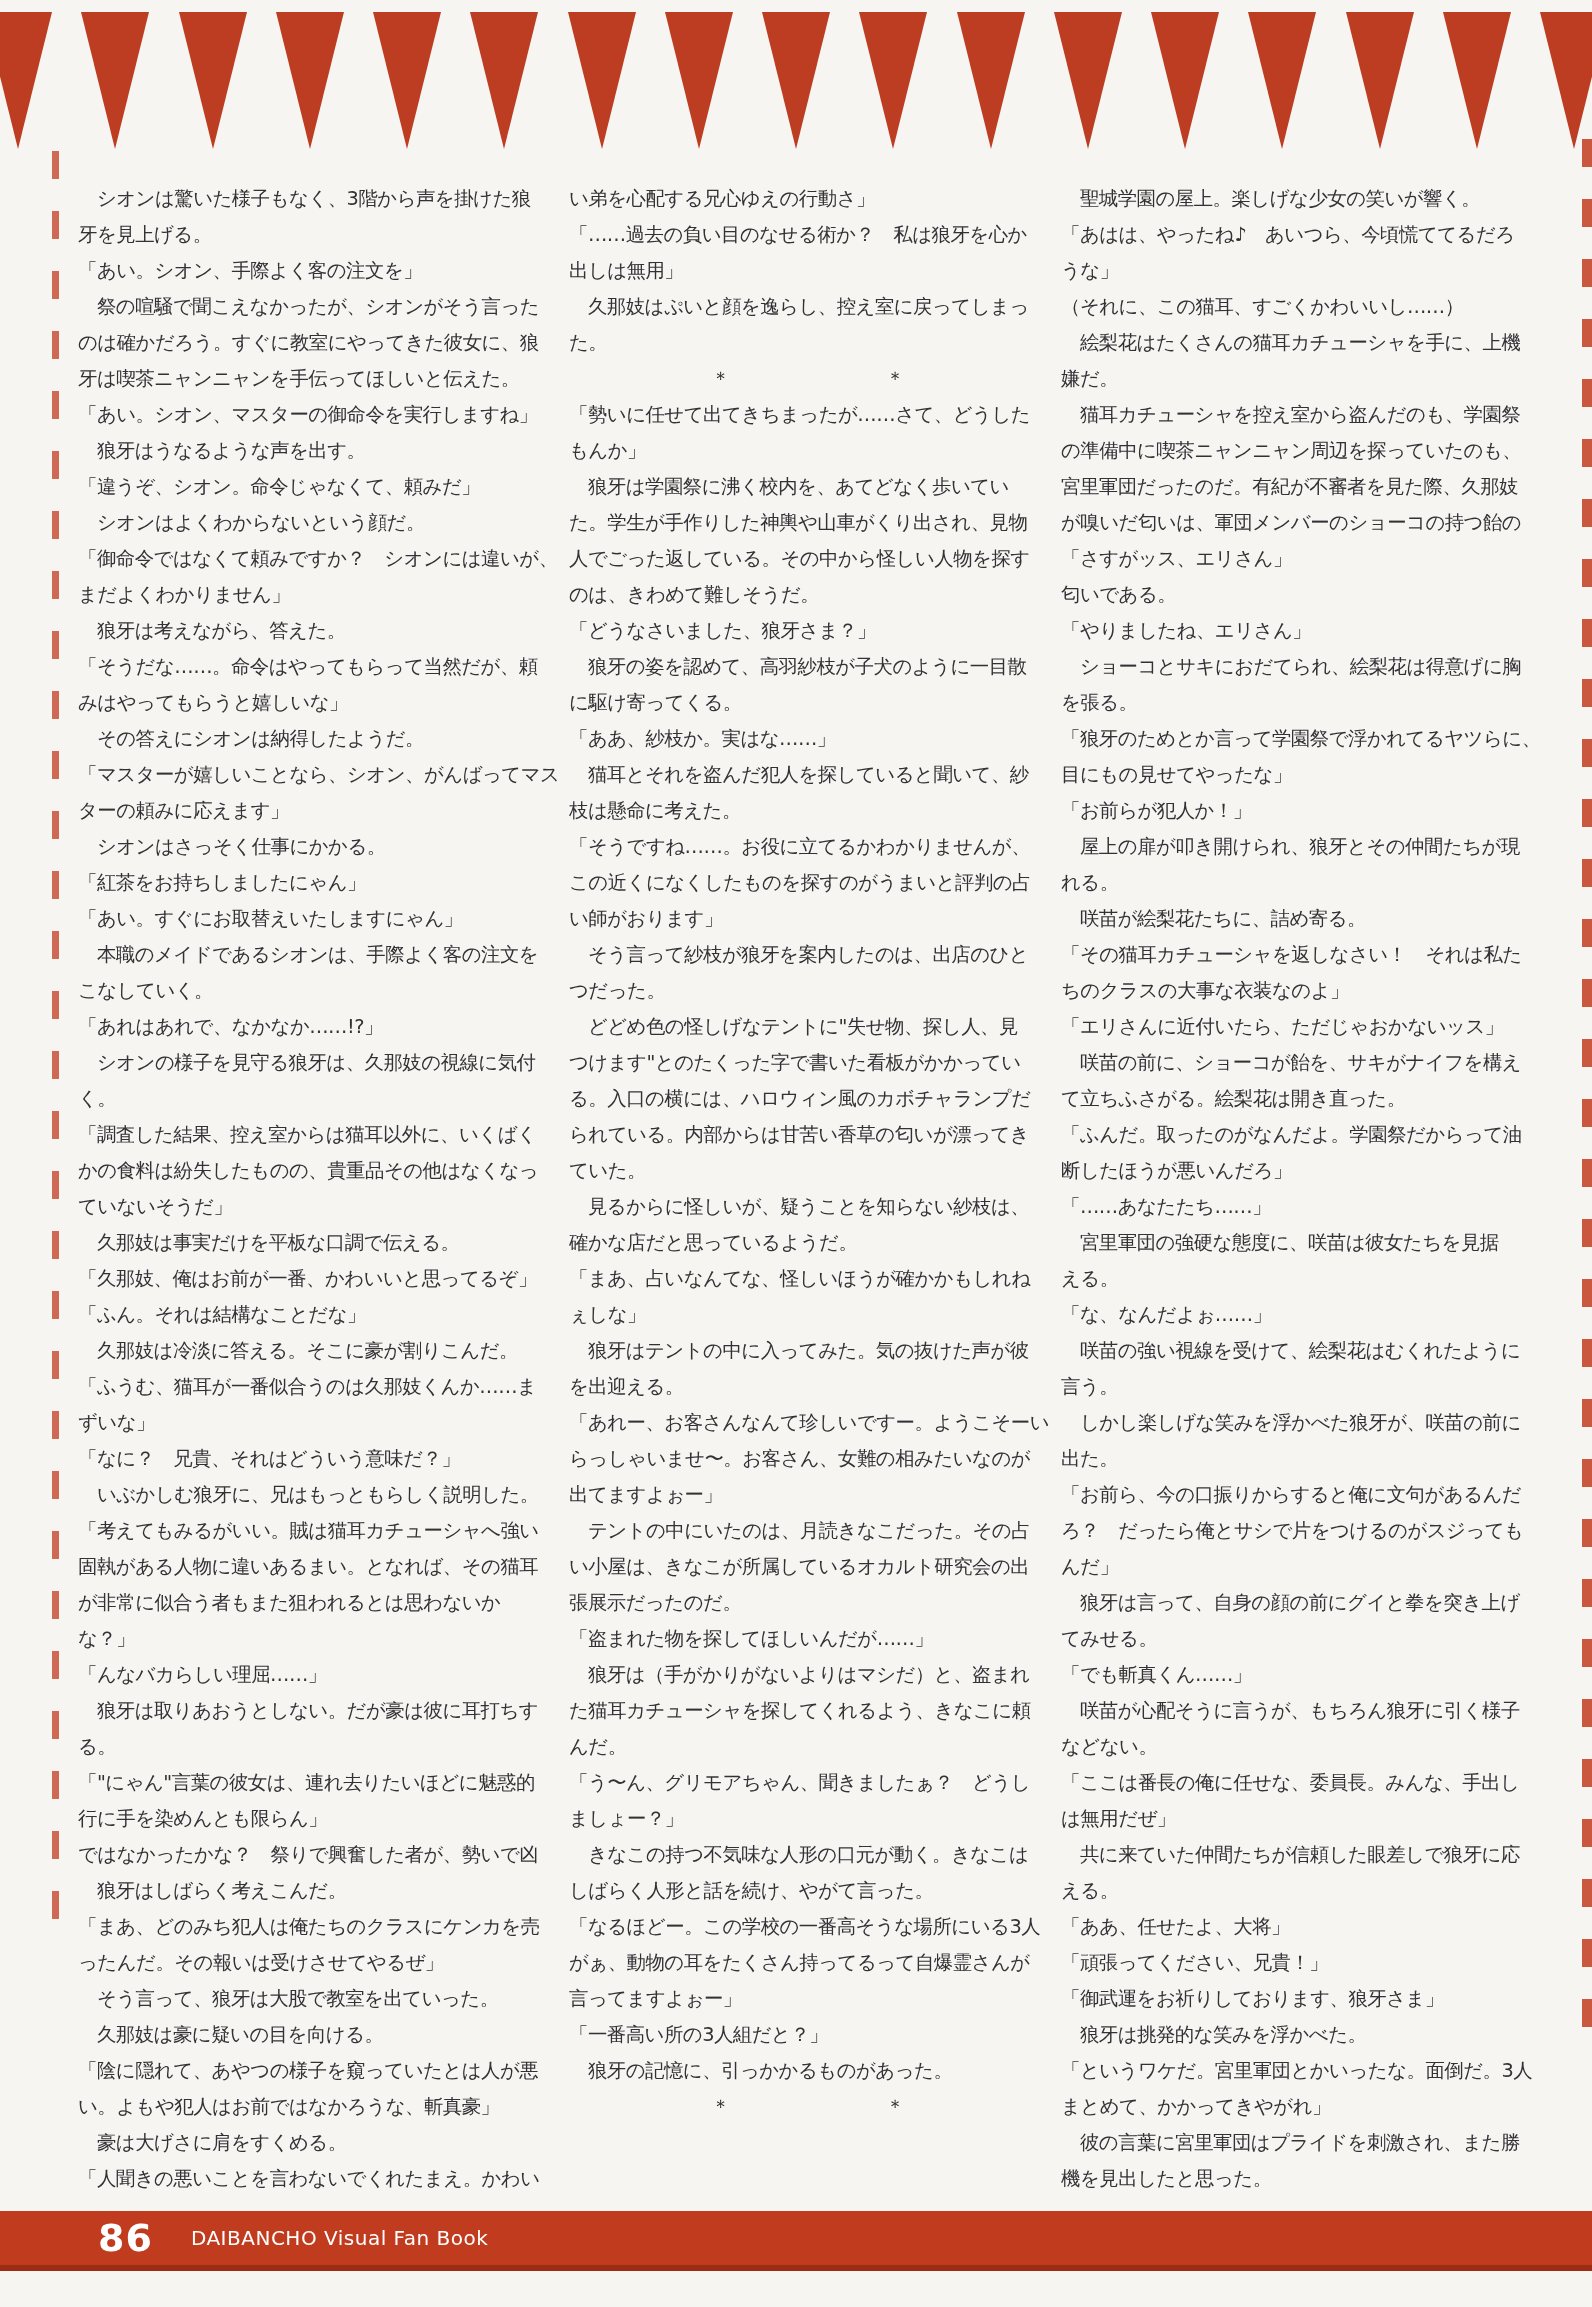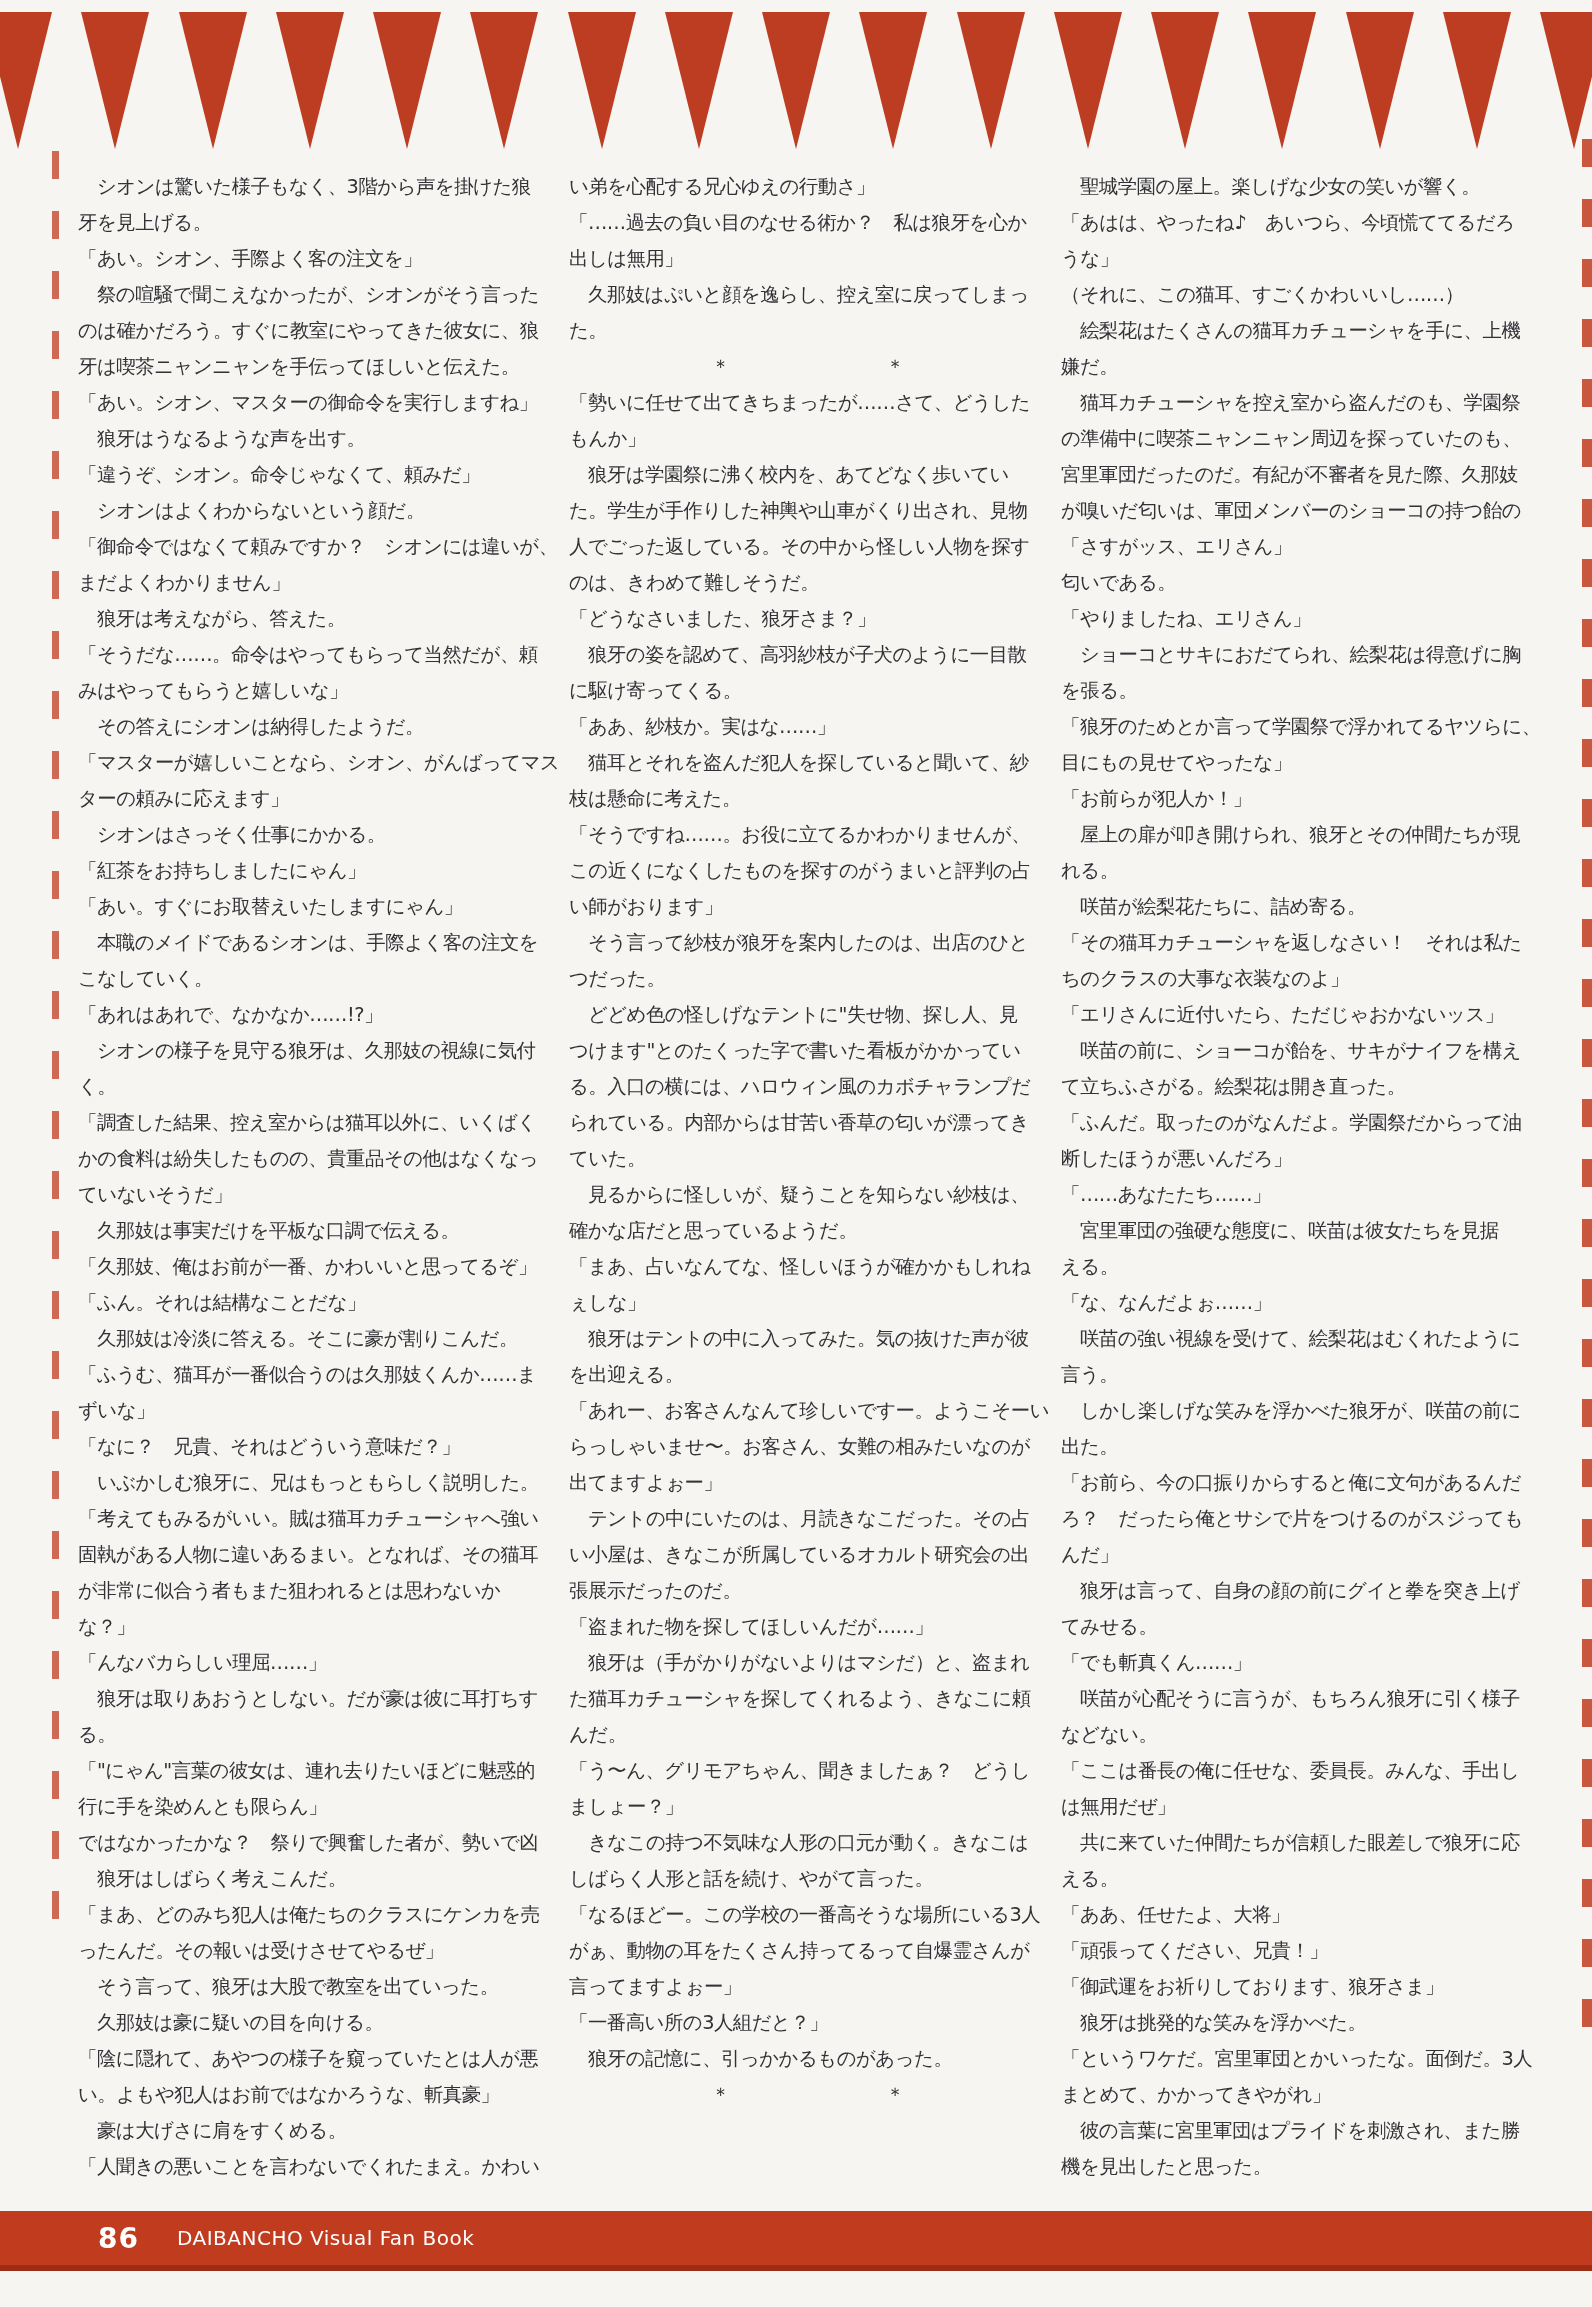--- a/index.html
+++ b/index.html
@@ -25,21 +25,21 @@
   .tri{
     width:0;height:0;
     border-left:34px solid transparent;
     border-right:34px solid transparent;
     border-top:137px solid var(--accent);
     filter:saturate(0.95);
   }
 
   
   .columns{position:absolute;top:165px;left:0;width:1592px;}
-  .col{position:absolute;top:4px;width:478px;color:var(--text);}
+  .col{position:absolute;top:16px;width:478px;color:var(--text);}
   .col-1{left:78px;}
   .col-2{left:569px;}
   .col-3{left:1061px;}
   .line{
     height:36px;line-height:36px;
     font-size:19.4px;letter-spacing:-0.5px;
     white-space:nowrap;font-weight:500;
   }
   .line.sep{text-align:center;letter-spacing:0;}
 
@@ -52,21 +52,21 @@
   .edge-right{left:1582px;top:139px;width:10px;height:1915px;opacity:.85;}
 
   
   .footer{
     position:absolute;left:0;top:2211px;width:1592px;height:54px;
     background:var(--accent);
     border-bottom:6px solid var(--accent-dark);
     display:flex;align-items:center;
   }
   .page-number{
-    color:#fff;font-size:28px;font-weight:bold;
+    color:#fff;font-size:38px;font-weight:bold;
     margin-left:98px;letter-spacing:1px;
   }
   .footer-title{
     color:#fff;font-size:20px;font-weight:400;
     margin-left:38px;letter-spacing:0.5px;
   }
 </style>
 </head>
 <body>
 

